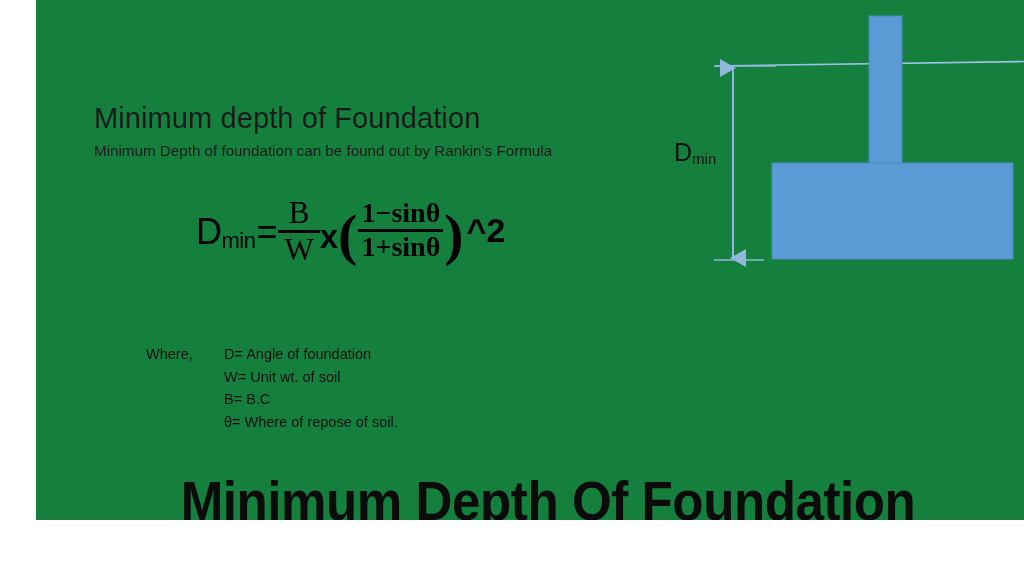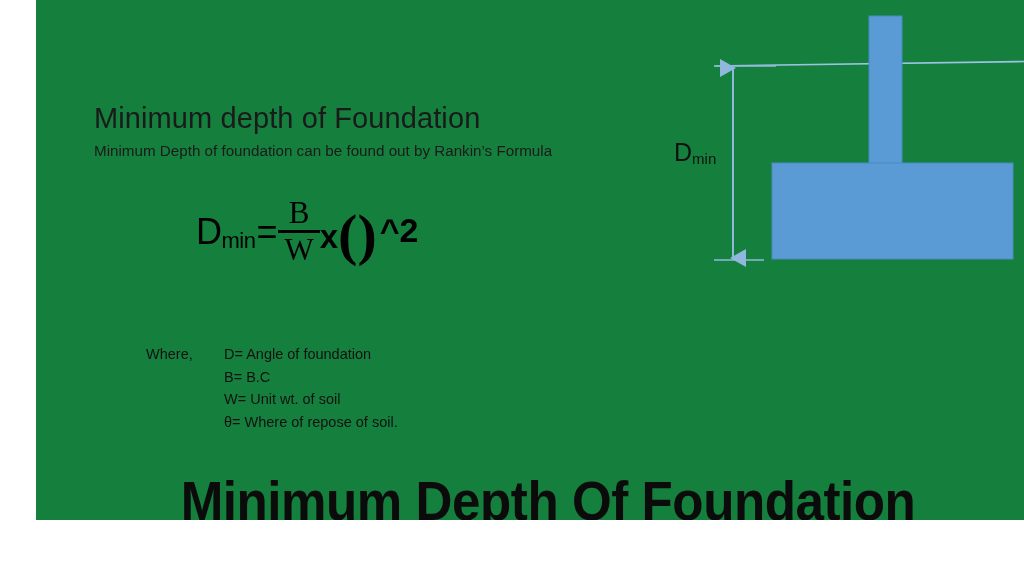--- a/index.html
+++ b/index.html
@@ -199,36 +199,41 @@
   <div class="formula">
     <span class="f-lhs"><span>D</span><span class="sub">min</span></span>
     <span class="f-eq">=</span>
     <span class="frac frac-bw">
       <span class="num">B</span>
       <span class="bar"></span>
       <span class="den">W</span>
     </span>
     <span class="f-x">x</span>
     <span class="f-paren">(</span>
+    <span class="frac frac-sin">
+      <span class="num">1−sinθ</span>
+      <span class="bar"></span>
+      <span class="den">1+sinθ</span>
+    </span>
     <span class="f-paren">)</span>
     <span class="f-pow">^2</span>
   </div>
 
   <div class="legend">
     <div class="legend-row">
       <span class="legend-where">Where,</span>
       <span class="legend-item">D= Angle of foundation</span>
     </div>
     <div class="legend-row">
       <span class="legend-spacer"></span>
+      <span class="legend-item">W= Unit wt. of soil</span>
+    </div>
+    <div class="legend-row">
+      <span class="legend-spacer"></span>
       <span class="legend-item">B= B.C</span>
-    </div>
-    <div class="legend-row">
-      <span class="legend-spacer"></span>
-      <span class="legend-item">W= Unit wt. of soil</span>
     </div>
     <div class="legend-row">
       <span class="legend-spacer"></span>
       <span class="legend-item theta">θ= Where of repose of soil.</span>
     </div>
   </div>
 
   <div class="big-title">Minimum Depth Of Foundation</div>
 
   <div class="diagram">

